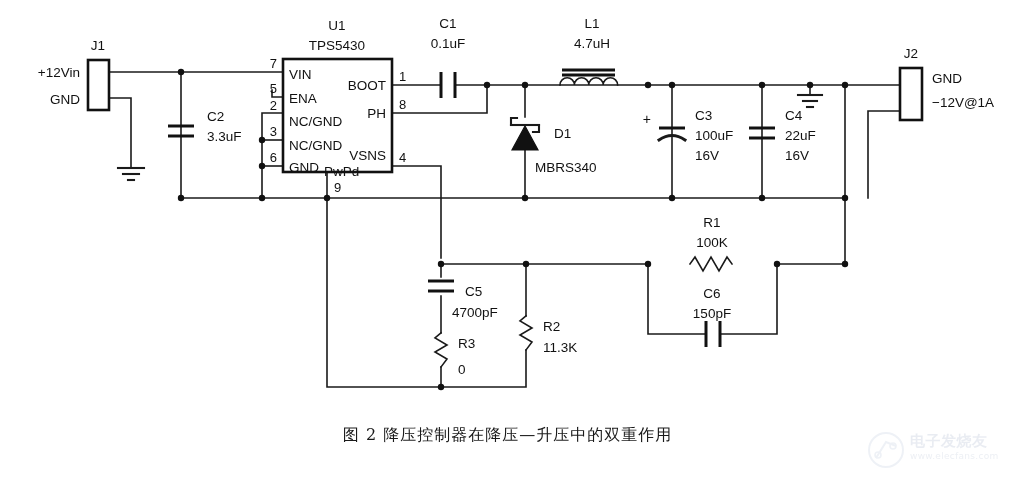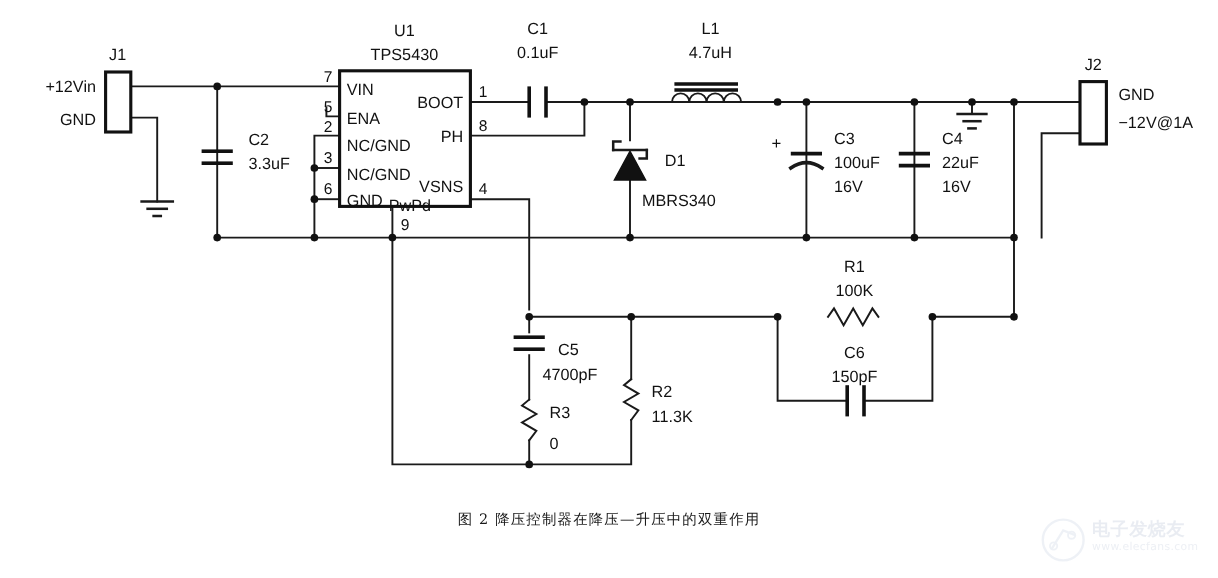--- a/index.html
+++ b/index.html
@@ -12,21 +12,21 @@
   svg#schematic .box{stroke:#111;stroke-width:2.6;fill:#fff;}
   svg#schematic .plate{stroke:#111;stroke-width:3.0;fill:none;stroke-linecap:butt;}
   svg#schematic .dot{fill:#111;}
   svg#schematic .solid{fill:#111;stroke:#111;stroke-width:1.2;}
   text{font-family:"Liberation Sans","DejaVu Sans",sans-serif;fill:#111;}
   .lbl{font-size:13.5px;}
   .pin{font-size:13px;}
   .pinname{font-size:13.5px;}
   .caption{position:absolute;left:0;top:425px;width:1015px;text-align:center;
            font-family:"DejaVu Serif","Liberation Serif",serif;
-           font-size:12px;color:#1a1a1a;letter-spacing:1px;}
+           font-size:16px;color:#1a1a1a;letter-spacing:1px;}
   #watermark{position:absolute;left:866px;top:428px;width:140px;height:48px;
              opacity:.30;pointer-events:none;}
   #watermark .wmtext{font-family:"DejaVu Sans","Liberation Sans",sans-serif;
              font-size:15px;color:#b9c3d6;font-weight:bold;letter-spacing:.5px;}
   #watermark .wmurl{font-family:"DejaVu Sans","Liberation Sans",sans-serif;
              font-size:9px;color:#c2cbdb;letter-spacing:.3px;}
 </style>
 </head>
 <body>
 

